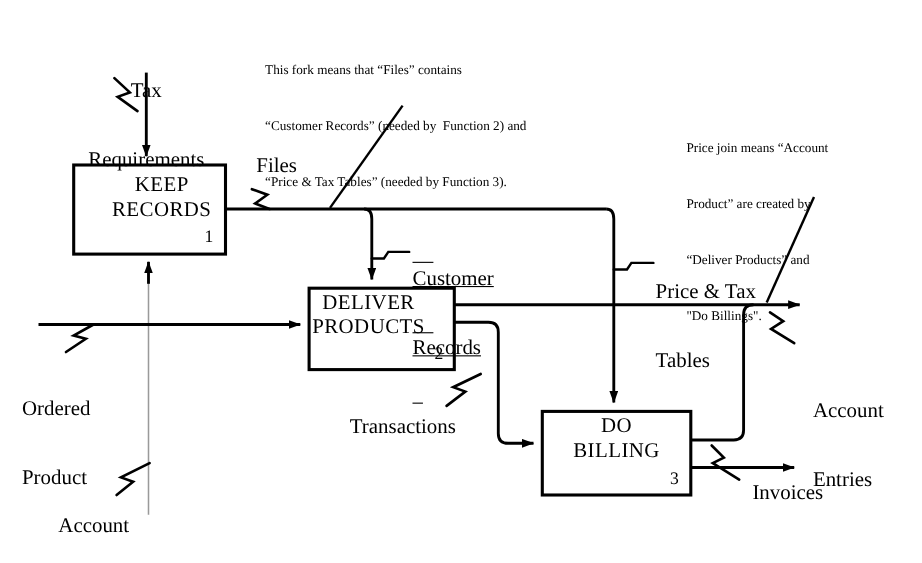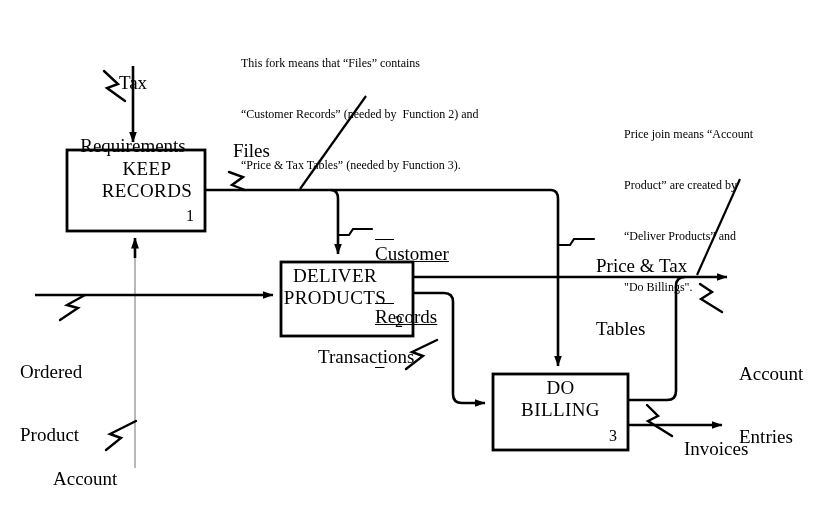--- a/index.html
+++ b/index.html
@@ -112,21 +112,21 @@
   <div class="lbl flow-lbl" style="left:20px;top:318px;">
     <div>Ordered</div>
     <div>Product</div>
   </div>
 
   <div class="lbl flow-lbl" style="left:53px;top:425px;">
     <div>Account</div>
     
   </div>
 
-  <div class="lbl flow-lbl" style="left:318px;top:346px;">Transactions</div>
+  <div class="lbl flow-lbl" style="left:318px;top:378px;">Transactions</div>
 
   <div class="lbl flow-lbl" style="left:739px;top:320px;">
     <div>Account</div>
     <div>Entries</div>
   </div>
 
   <div class="lbl flow-lbl" style="left:684px;top:438px;">Invoices</div>
 
   <div class="lbl note" style="left:241px;top:21px;">
     <div>This fork means that “Files” contains</div>

